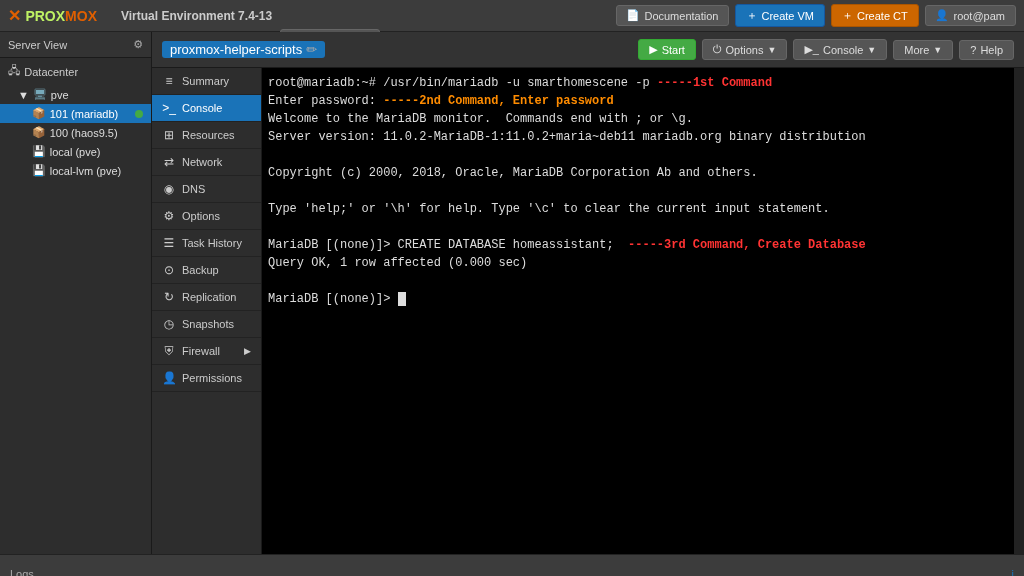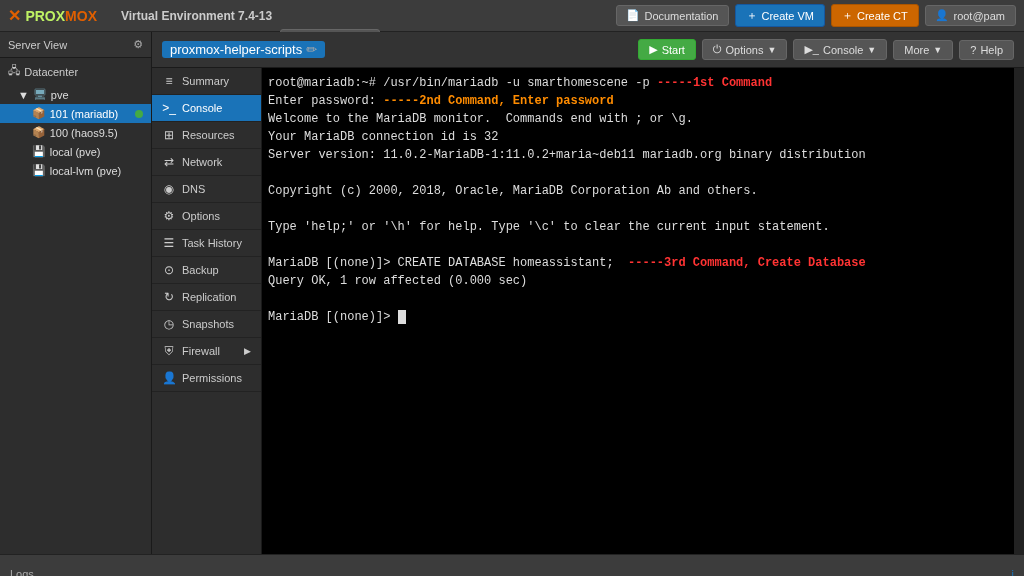--- a/index.html
+++ b/index.html
@@ -224,21 +224,20 @@
         <div class="nav-item">
           <span class="nav-icon">👤</span>
           <span>Permissions</span>
         </div>
       </div>
 
       <div class="terminal-area">
         <div class="term-line"><span class="term-white">root@mariadb:~# /usr/bin/mariadb -u smarthomescene -p </span><span class="term-red">-----1st Command</span></div>
         <div class="term-line"><span class="term-white">Enter password: </span><span class="term-orange">-----2nd Command, Enter password</span></div>
         <div class="term-line"><span class="term-white">Welcome to the MariaDB monitor.  Commands end with ; or \g.</span></div>
-        <div class="term-line"><span class="term-white">Your MariaDB connection id is 32</span></div>
         <div class="term-line"><span class="term-white">Server version: 11.0.2-MariaDB-1:11.0.2+maria~deb11 mariadb.org binary distribution</span></div>
         <div class="term-line">&nbsp;</div>
         <div class="term-line"><span class="term-white">Copyright (c) 2000, 2018, Oracle, MariaDB Corporation Ab and others.</span></div>
         <div class="term-line">&nbsp;</div>
         <div class="term-line"><span class="term-white">Type 'help;' or '\h' for help. Type '\c' to clear the current input statement.</span></div>
         <div class="term-line">&nbsp;</div>
         <div class="term-line"><span class="term-white">MariaDB [(none)]&gt; CREATE DATABASE homeassistant;  </span><span class="term-red">-----3rd Command, Create Database</span></div>
         <div class="term-line"><span class="term-white">Query OK, 1 row affected (0.000 sec)</span></div>
         <div class="term-line">&nbsp;</div>
         <div class="term-line"><span class="term-white">MariaDB [(none)]&gt; </span><span class="cursor-block"></span></div>

